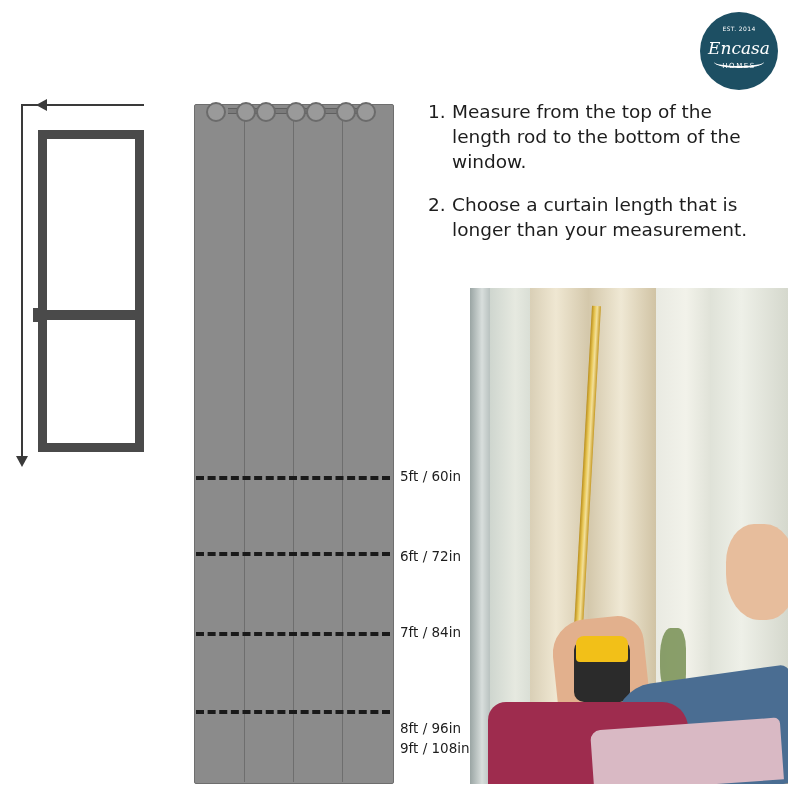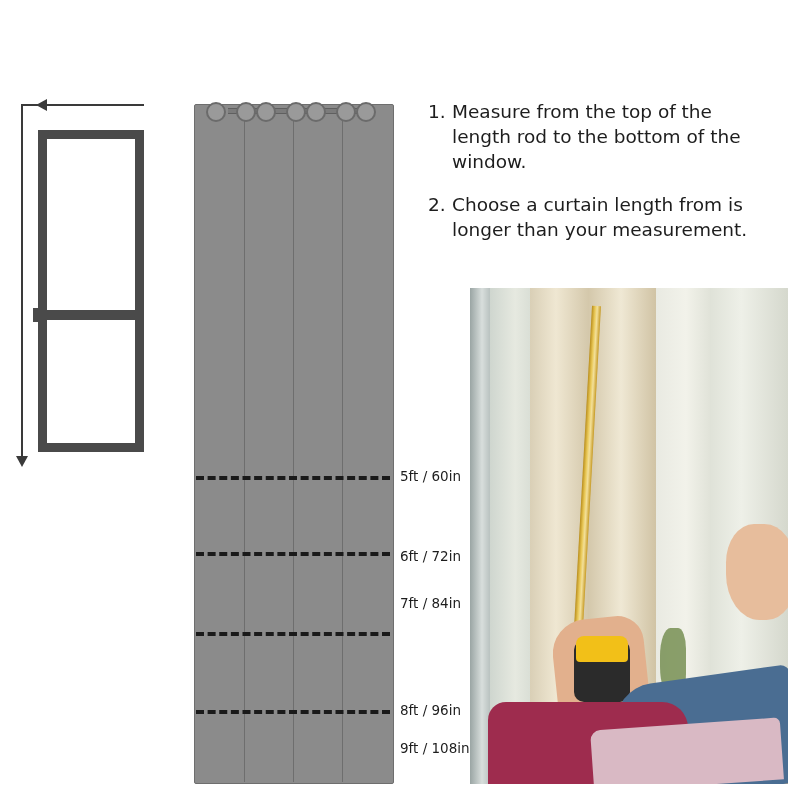--- a/index.html
+++ b/index.html
@@ -370,29 +370,36 @@
     border-radius: 40% 30% 35% 45%;
     opacity: .8;
   }
 </style>
 </head>
 <body>
 
 <div id="page">
 
 
+  <div id="logo">
+    <div class="badge"></div>
+    <div class="est">EST. 2014</div>
+    <div class="brand">Encasa</div>
+    <div class="swoosh"></div>
+    <div class="sub">HOMES</div>
+  </div>
 
   <div id="instructions">
     <div class="step">
       <div class="num">1.</div>
       <div class="txt">Measure from the top of the length rod to the bottom of the window.</div>
     </div>
     <div class="step">
       <div class="num">2.</div>
-      <div class="txt">Choose a curtain length from is longer than your measurement.</div>
+      <div class="txt">Choose a curtain length that is longer than your measurement.</div>
     </div>
   </div>
 
   <div id="window-drawing">
     <div class="v-arrow-line"></div>
     <div class="v-arrow-head-bottom"></div>
     <div class="h-arrow-line"></div>
     <div class="h-arrow-head-left"></div>
     <div class="win-frame"></div>
     <div class="win-mullion"></div>
@@ -416,22 +423,22 @@
     <div class="grommet" style="left:142px"></div>
     <div class="grommet" style="left:162px"></div>
 
     <div class="dash-line" style="top:380px"></div>
     <div class="dash-line" style="top:456px"></div>
     <div class="dash-line" style="top:536px"></div>
     <div class="dash-line" style="top:614px"></div>
 
     <div class="size-label" style="top:372px">5ft / 60in</div>
     <div class="size-label" style="top:452px">6ft / 72in</div>
-    <div class="size-label" style="top:499px">7ft / 84in</div>
-    <div class="size-label" style="top:606px">8ft / 96in</div>
+    <div class="size-label" style="top:528px">7ft / 84in</div>
+    <div class="size-label" style="top:624px">8ft / 96in</div>
     <div class="size-label" style="top:644px">9ft / 108in</div>
   </div>
 
   <div id="photo">
     <div class="ph-wall-left"></div>
     <div class="ph-sheer-left"></div>
     <div class="ph-curtain-main"></div>
     <div class="ph-window-light"></div>
     <div class="ph-sheer-right"></div>
     <div class="ph-sill"></div>

